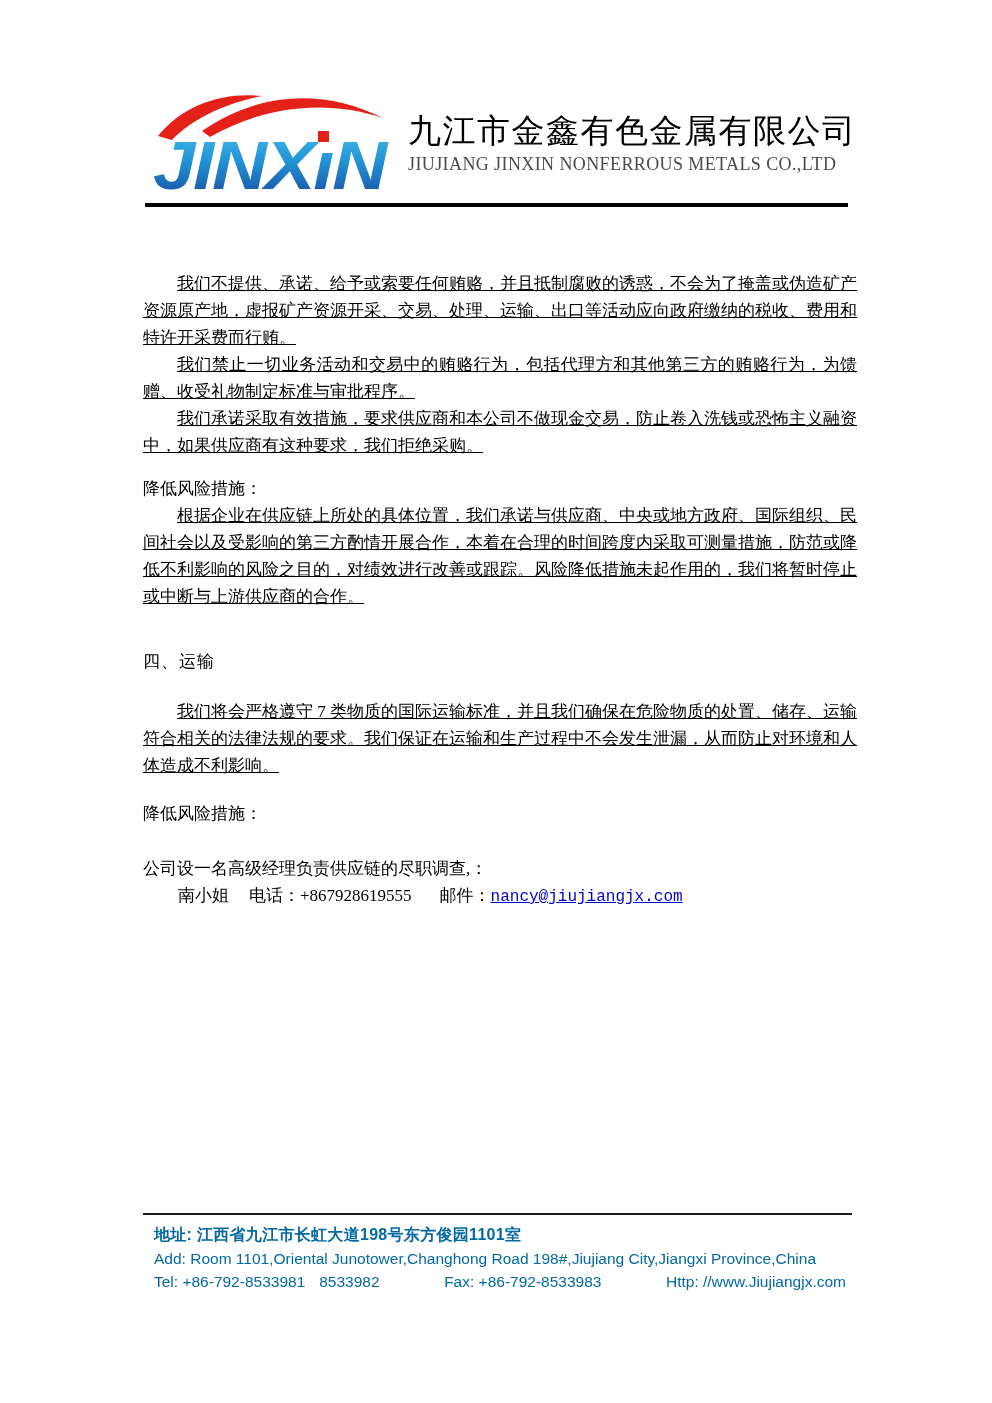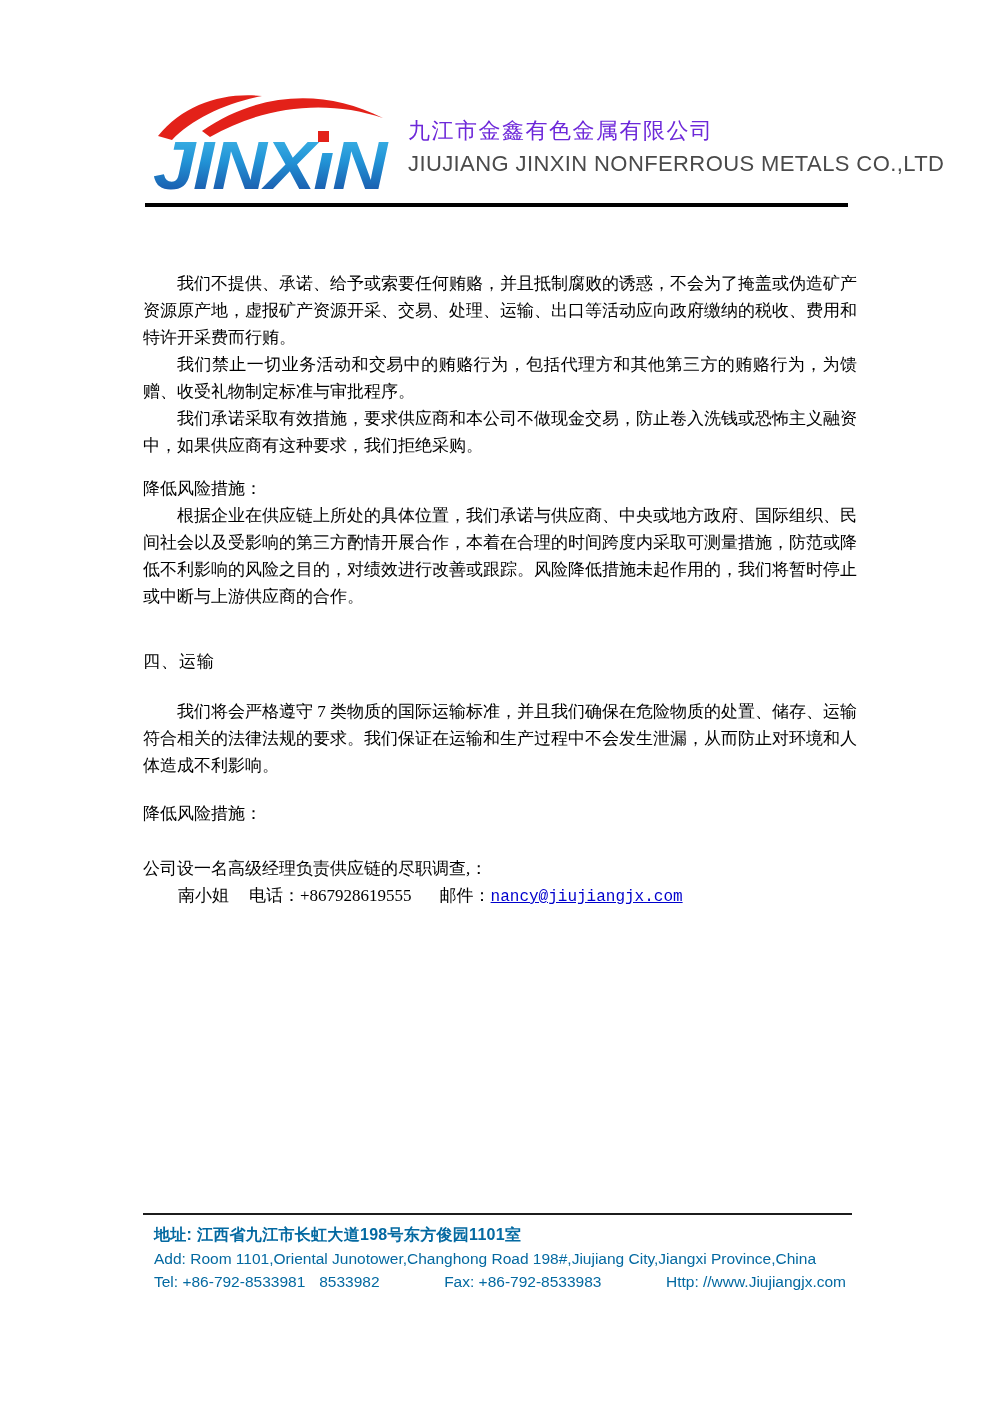--- a/index.html
+++ b/index.html
@@ -23,34 +23,35 @@
     display: flex;
     align-items: flex-start;
   }
   .logo-wrap { width: 240px; height: 118px; flex: 0 0 auto; }
   .names {
     margin-left: 16px;
     margin-top: 24px;
     font-family: "Liberation Sans", sans-serif;
   }
   .name-zh {
-    font-size: 22px;
+    font-size: 33px;
     font-weight: 400;
     letter-spacing: 1.5px;
-    color: #6d28d9;
+    color: #000000;
     white-space: nowrap;
     line-height: 42px;
   }
   .name-en {
-    font-size: 22px;
+    font-size: 18px;
     letter-spacing: 0.4px;
     color: #4a4a4a;
     white-space: nowrap;
     line-height: 22px;
     margin-top: 1px;
+    font-family: Liberation Serif, serif;
   }
 
   .rule-thick {
     position: absolute;
     top: 203px;
     left: 145px;
     width: 703px;
     height: 4px;
     background: #000;
   }
@@ -60,21 +61,21 @@
     position: absolute;
     top: 270px;
     left: 143px;
     width: 714px;
     font-size: 17px;
     line-height: 27px;
     text-align: justify;
     color: #000;
   }
   .main p { margin: 0; }
-  .indent { text-indent: 2em; }
+  .indent { text-indent: 2em; text-decoration: underline; }
   .risk-label-1 { margin-top: 16px !important; }
   .section-heading { margin-top: 38px !important; letter-spacing: 1px; }
   .p-transport { margin-top: 23px !important; }
   .risk-label-2 { margin-top: 21px !important; }
   .p-manager { margin-top: 28px !important; }
   .contact-line { text-indent: 0; padding-left: 35px; white-space: nowrap; }
   .contact-phone-label { margin-left: 20px; }
   .contact-mail-label { margin-left: 28px; }
   .email-link {
     font-family: "Liberation Mono", monospace;

